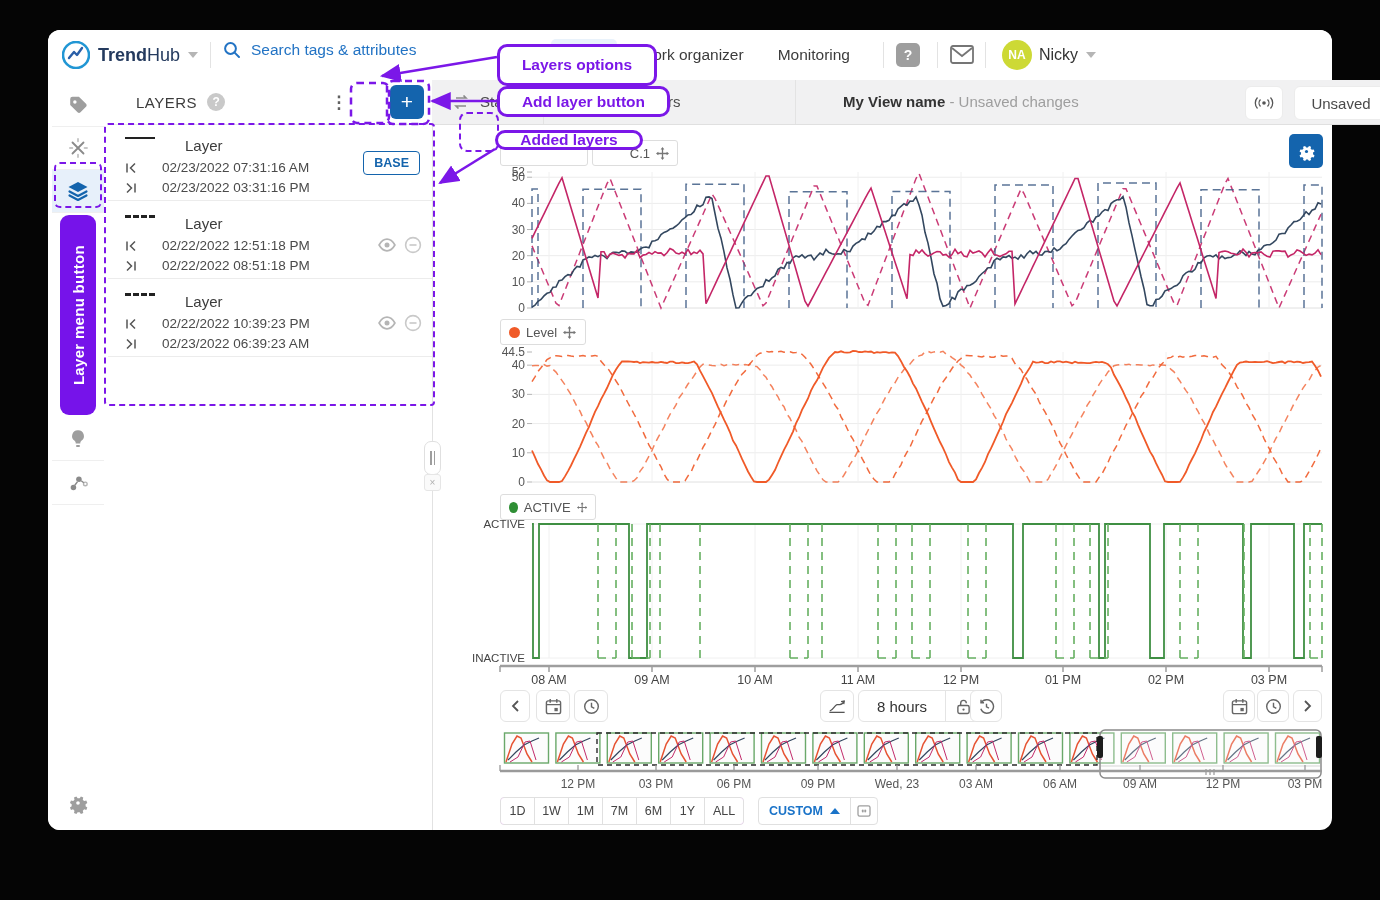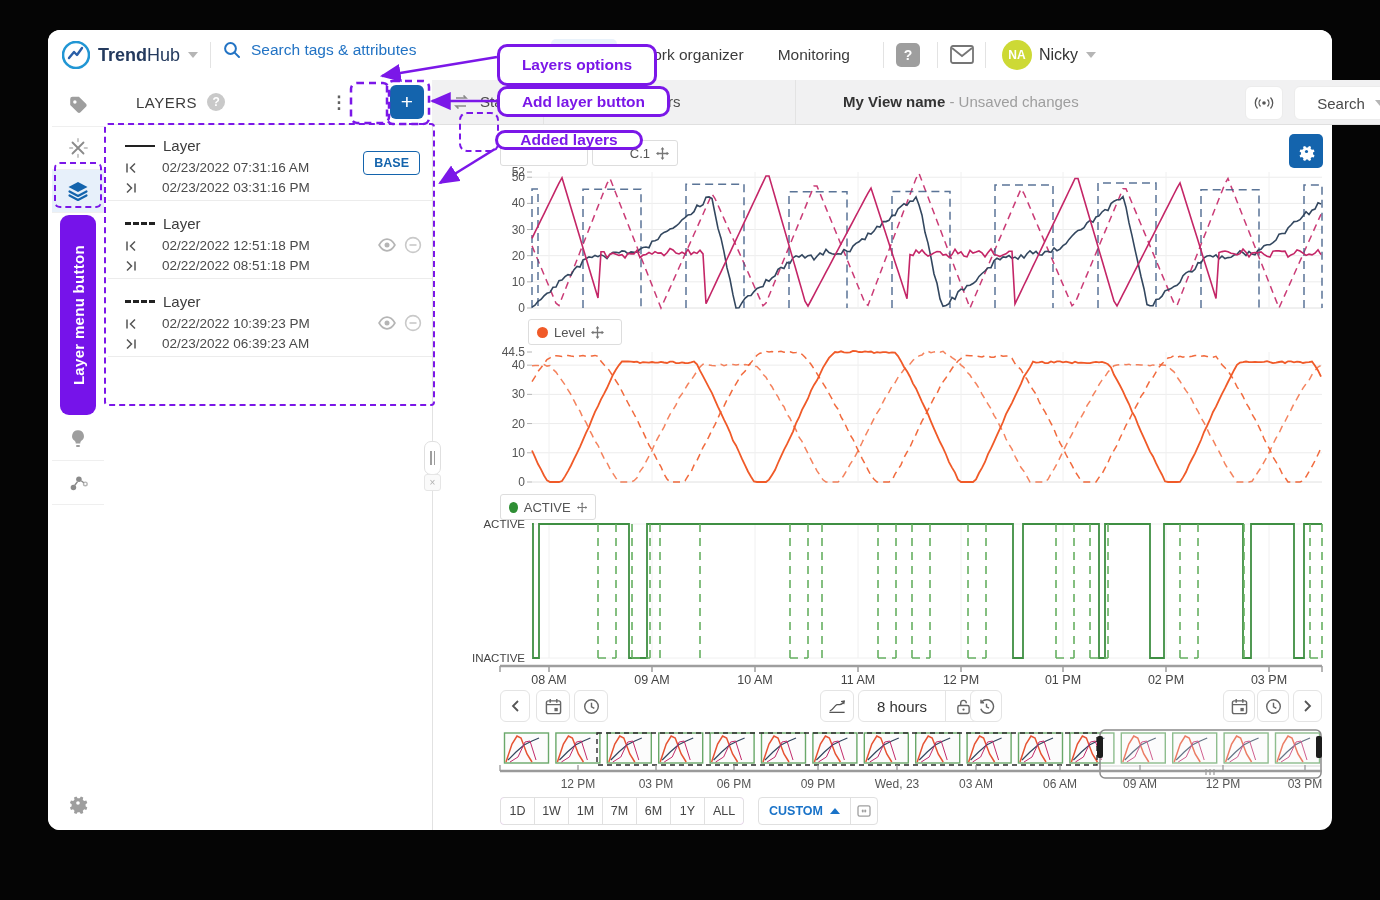--- a/index.html
+++ b/index.html
@@ -32,21 +32,21 @@
   .rail-btn{position:absolute;left:4px;width:52px;height:42px;display:flex;align-items:center;justify-content:center;border-bottom:1px solid #efefef;background:#fff;cursor:pointer}
   .rail-btn.active{background:#e7f0fa}
   
   #layers-panel{position:absolute;left:108px;top:80px;width:324px;height:750px;background:#fff;border-right:1px solid #e2e2e2}
   #panel-header{position:absolute;left:0;top:0;width:100%;height:44px;border-bottom:1px solid #ececec;display:flex;align-items:center}
   #panel-title{margin-left:28px;font-size:15px;font-weight:normal;color:#3c3c3c;letter-spacing:.5px}
   #panel-help{margin-left:10px;width:18px;height:18px;border-radius:50%;background:#c9c9c9;color:#fff;font-size:12px;font-weight:bold;display:flex;align-items:center;justify-content:center}
   #kebab-btn{position:absolute;right:77px;top:6px;width:32px;height:32px;border-radius:6px;background:#fff;display:flex;align-items:center;justify-content:center;font-size:17px;font-weight:bold;color:#616161;cursor:pointer}
   #add-layer-btn{position:absolute;right:8px;top:5px;width:34px;height:34px;border-radius:6px;background:#1464ad;color:#fff;font-size:21px;display:flex;align-items:center;justify-content:center;cursor:pointer}
   .layer-item{position:absolute;left:0;width:100%;border-bottom:1px solid #ececec;box-sizing:border-box;padding:13px 12px 10px 17px}
-  .li-head{display:flex;align-items:center;gap:8px;margin-bottom:6px}
+  .li-head{display:flex;gap:30px;margin-bottom:6px}
   .swatch-solid{width:30px;height:0;border-top:2.5px solid #222}
   .swatch-dashed{width:30px;height:0;border-top:3px dashed #222}
   .li-title{font-size:15px;color:#3c3c3c}
   .li-row{display:flex;align-items:center;gap:25px;margin-top:5px;font-size:13.5px;color:#4a4a4a}
   .base-badge{position:absolute;right:12px;top:27px;border:1.5px solid #1464ad;color:#1464ad;border-radius:4px;font-size:12.5px;font-weight:bold;padding:4px 10px;background:#fff}
   .li-icons{position:absolute;right:10px;top:34px;display:flex;gap:7px;align-items:center}
   
   #resize-pill{position:absolute;left:424px;top:441px;width:15px;height:32px;border:1px solid #e0e0e0;border-radius:7px;background:#fff;display:flex;align-items:center;justify-content:center;gap:2px}
   #resize-pill i{display:block;width:1.5px;height:14px;background:#9e9e9e}
   #panel-close{position:absolute;left:424px;top:474px;width:15px;height:15px;border:1px solid #e6e6e6;border-radius:3px;background:#fafafa;color:#b0b0b0;font-size:10px;display:flex;align-items:center;justify-content:center}
@@ -292,42 +292,42 @@
   <div id="view-title">
     <b>My View name</b> <span>- Unsaved changes</span>
   </div>
   <div id="live-btn">
     <svg width="20" height="14" viewBox="0 0 20 14">
       <circle cx="10" cy="7" r="1.8" fill="#555"></circle>
       <path d="M6.5 3.5a5 5 0 000 7M13.5 3.5a5 5 0 010 7M3.5 1.5a8 8 0 000 11M16.5 1.5a8 8 0 010 11" fill="none" stroke="#555" stroke-width="1.3"></path>
     </svg>
   </div>
   <div id="actions-btn">
-    <span>Search</span>
+    <span>Unsaved</span>
     <span class="caret-down"></span>
   </div>
 </div>
 
 <div id="gear-btn">
   <svg width="19" height="19" viewBox="0 0 24 24">
     <path d="M12 8.2a3.8 3.8 0 100 7.6 3.8 3.8 0 000-7.6zm9 5.3l2.1-1.5-1.2-2.8-2.5.6a7.6 7.6 0 00-1.7-1.7l.6-2.5-2.8-1.2-1.5 2.1a7.6 7.6 0 00-2.4 0L10.1 4.4 7.3 5.6l.6 2.5A7.6 7.6 0 006.2 9.8l-2.5-.6-1.2 2.8 2.1 1.5a7.6 7.6 0 000 2.4l-2.1 1.5 1.2 2.8 2.5-.6a7.6 7.6 0 001.7 1.7l-.6 2.5 2.8 1.2 1.5-2.1a7.6 7.6 0 002.4 0l1.5 2.1 2.8-1.2-.6-2.5a7.6 7.6 0 001.7-1.7l2.5.6 1.2-2.8-2.1-1.5a7.6 7.6 0 000-2.4z" fill="#fff" transform="scale(0.92) translate(1,1)"></path>
     <circle cx="12" cy="12" r="2" fill="#1464ad"></circle>
   </svg>
 </div>
 
 <div class="chip" style="left:500px;top:140px;width:88px"></div>
 <div class="chip" style="left:592px;top:140px;width:86px;justify-content:flex-end">
   <span>C.1</span>
   <svg width="13" height="13" viewBox="0 0 14 14">
     <path d="M7 1v12M1 7h12" stroke="#777" stroke-width="1.4"></path>
     <path d="M7 0l2 2.6H5zM7 14l2-2.6H5zM0 7l2.6-2v4zM14 7l-2.6-2v4z" fill="#777"></path>
   </svg>
 </div>
 
-<div class="chip" style="left:528px;top:319px;width:94px">
+<div class="chip" style="left:500px;top:319px;width:86px">
   <span class="dot" style="background:#f05a28"></span>
   <span>Level</span>
   <svg width="13" height="13" viewBox="0 0 14 14">
     <path d="M7 1v12M1 7h12" stroke="#777" stroke-width="1.4"></path>
     <path d="M7 0l2 2.6H5zM7 14l2-2.6H5zM0 7l2.6-2v4zM14 7l-2.6-2v4z" fill="#777"></path>
   </svg>
 </div>
 
 <div class="chip" style="left:500px;top:494px;width:96px">
   <span class="dot" style="background:#2f8f35"></span>

